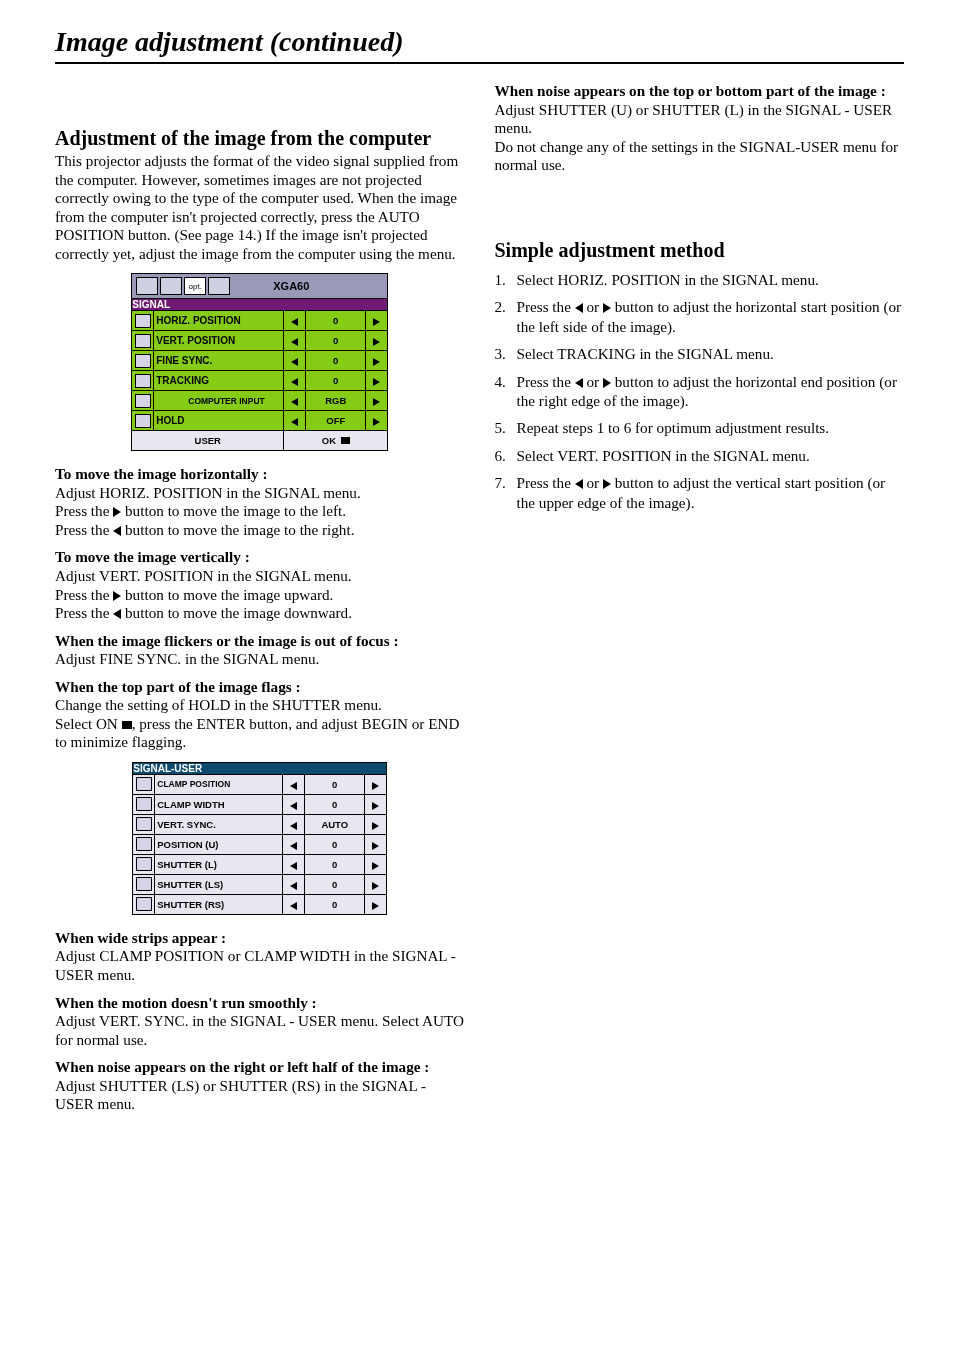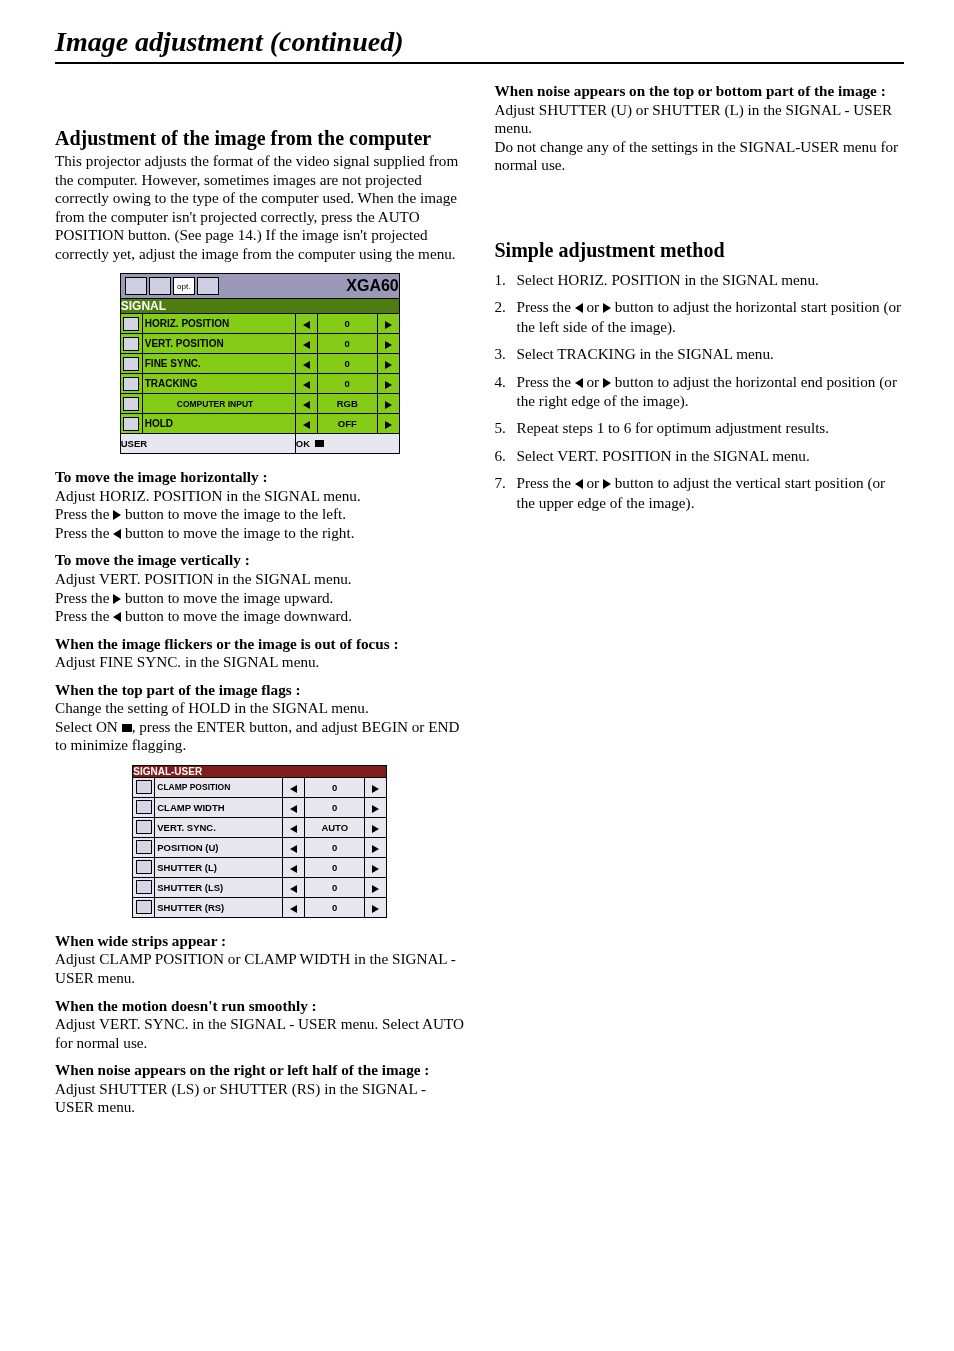--- a/index.html
+++ b/index.html
@@ -8,39 +8,39 @@
   .page { width: 100%; }
   .page-title { font-style: italic; font-weight: bold; font-size: 28px; margin-bottom: 4px; }
   .title-rule { border: none; border-top: 2.5px solid #000; margin-bottom: 18px; }
   .columns { display: flex; gap: 30px; }
   .col { flex: 1 1 50%; }
   h2.section { font-size: 20px; font-weight: bold; font-family: "Times New Roman", Georgia, serif; line-height: 1.2; margin-bottom: 2px; margin-top: 44px; }
   p.body { font-size: 15.2px; line-height: 1.22; }
   p.bold-para { font-weight: bold; font-size: 15.2px; line-height: 1.22; }
   .para-group { margin-bottom: 9px; }
   .menu-figure { margin: 10px auto 14px auto; display: block; }
-  table.osd { border-collapse: collapse; width: 280px; margin: 0 auto; font-family: Arial, Helvetica, sans-serif; font-size: 10px; }
+  table.osd { border-collapse: collapse; width: 257px; margin: 0 auto; font-family: Arial, Helvetica, sans-serif; font-size: 10px; }
   table.osd td, table.osd th { border: 1px solid #000; padding: 0; }
   .osd-top { background: #9a99b8; }
   .osd-top-inner { display: flex; align-items: center; height: 24px; }
   .osd-top-icons { display: flex; gap: 2px; padding-left: 4px; }
   .osd-icon { width: 22px; height: 18px; border: 1px solid #000; background: #cfcfe2; font-size: 8px; display: flex; align-items: center; justify-content: center; }
   .osd-icon.selected { background: #fff; }
-  .osd-res { flex: 1; text-align: right; font-weight: bold; font-size: 16px; }
-  .osd-head { background: #4d7c0f; color: #fff; font-weight: bold; font-size: 12px; padding: 3px 6px; }
+  .osd-res { flex: 1; text-align: left; font-weight: bold; font-size: 11px; margin-left: 43px; }
+  .osd-head { background: #701a75; color: #fff; font-weight: bold; font-size: 10px; padding: 3px 6px; }
   .osd-row td { background: #84cc16; height: 20px; vertical-align: middle; }
   .osd-row .label { font-weight: bold; padding-left: 2px; }
   .osd-row .icon-cell { width: 22px; text-align: center; }
   .osd-row .icon-box { width: 16px; height: 14px; border: 1px solid #000; margin: 0 auto; background: #d5d4e6; font-size: 7px; display: flex; align-items: center; justify-content: center; }
   .arrow-cell { width: 22px; text-align: center; font-weight: bold; font-size: 11px; }
   .val-cell { width: 60px; text-align: center; font-weight: bold; font-size: 9.5px; }
-  .osd-foot td { background: #e8e7f0; font-weight: bold; font-size: 9.5px; height: 20px; margin-left: 24px; }
+  .osd-foot td { background: #e8e7f0; text-align: center; font-weight: bold; font-size: 9.5px; height: 20px; margin-left: 24px; }
   table.osd2 { border-collapse: collapse; width: 255px; margin: 0 auto; font-family: Arial, Helvetica, sans-serif; font-size: 9.5px; }
   table.osd2 td, table.osd2 th { border: 1px solid #000; padding: 0; }
-  .osd2-head { background: #7f1d1d; color: #fff; font-weight: bold; font-size: 10px; padding: 3px 6px; }
+  .osd2-head { background: #0c4a6e; color: #fff; font-weight: bold; font-size: 10px; padding: 3px 6px; }
   .osd2-row td { background: #e8e7f0; height: 20px; vertical-align: middle; }
   .osd2-row .label { font-weight: bold; padding-left: 2px; text-align: left; }
   .osd2-row .icon-cell { width: 22px; text-align: center; }
   .osd2-row .icon-box { width: 16px; height: 14px; border: 1px solid #000; margin: 0 auto; background: #d5d4e6; font-size: 6.5px; display:flex; align-items:center; justify-content:center; }
   ol.steps { list-style: none; padding-left: 0; font-size: 15.2px; line-height: 1.28; }
   ol.steps li { display: flex; margin-bottom: 8px; }
   ol.steps li .num { width: 22px; flex-shrink: 0; }
   ol.steps li .txt { flex: 1; }
   .tri { display: inline-block; width: 0; height: 0; vertical-align: -1px; }
   .tri.right { border-top: 5px solid transparent; border-bottom: 5px solid transparent; border-left: 8px solid #000; }
@@ -172,21 +172,21 @@
         </p>
       </div>
 
       <div class="para-group">
         <p class="bold-para">When the image flickers or the image is out of focus :</p>
         <p class="body">Adjust FINE SYNC. in the SIGNAL menu.</p>
       </div>
 
       <div class="para-group">
         <p class="bold-para">When the top part of the image flags :</p>
-        <p class="body">Change the setting of HOLD in the SIGNAL menu.</p>
+        <p class="body">Change the setting of HOLD in the SHUTTER menu.</p>
         <p class="body">
           <span>Select ON </span><span class="enter-icon"></span><span>, press the ENTER button, and adjust BEGIN or END to minimize flagging.</span>
         </p>
       </div>
 
       <div class="menu-figure">
         <table class="osd2">
           <tbody>
               <tr>
                 <td colspan="5" class="osd2-head">SIGNAL-USER</td>

